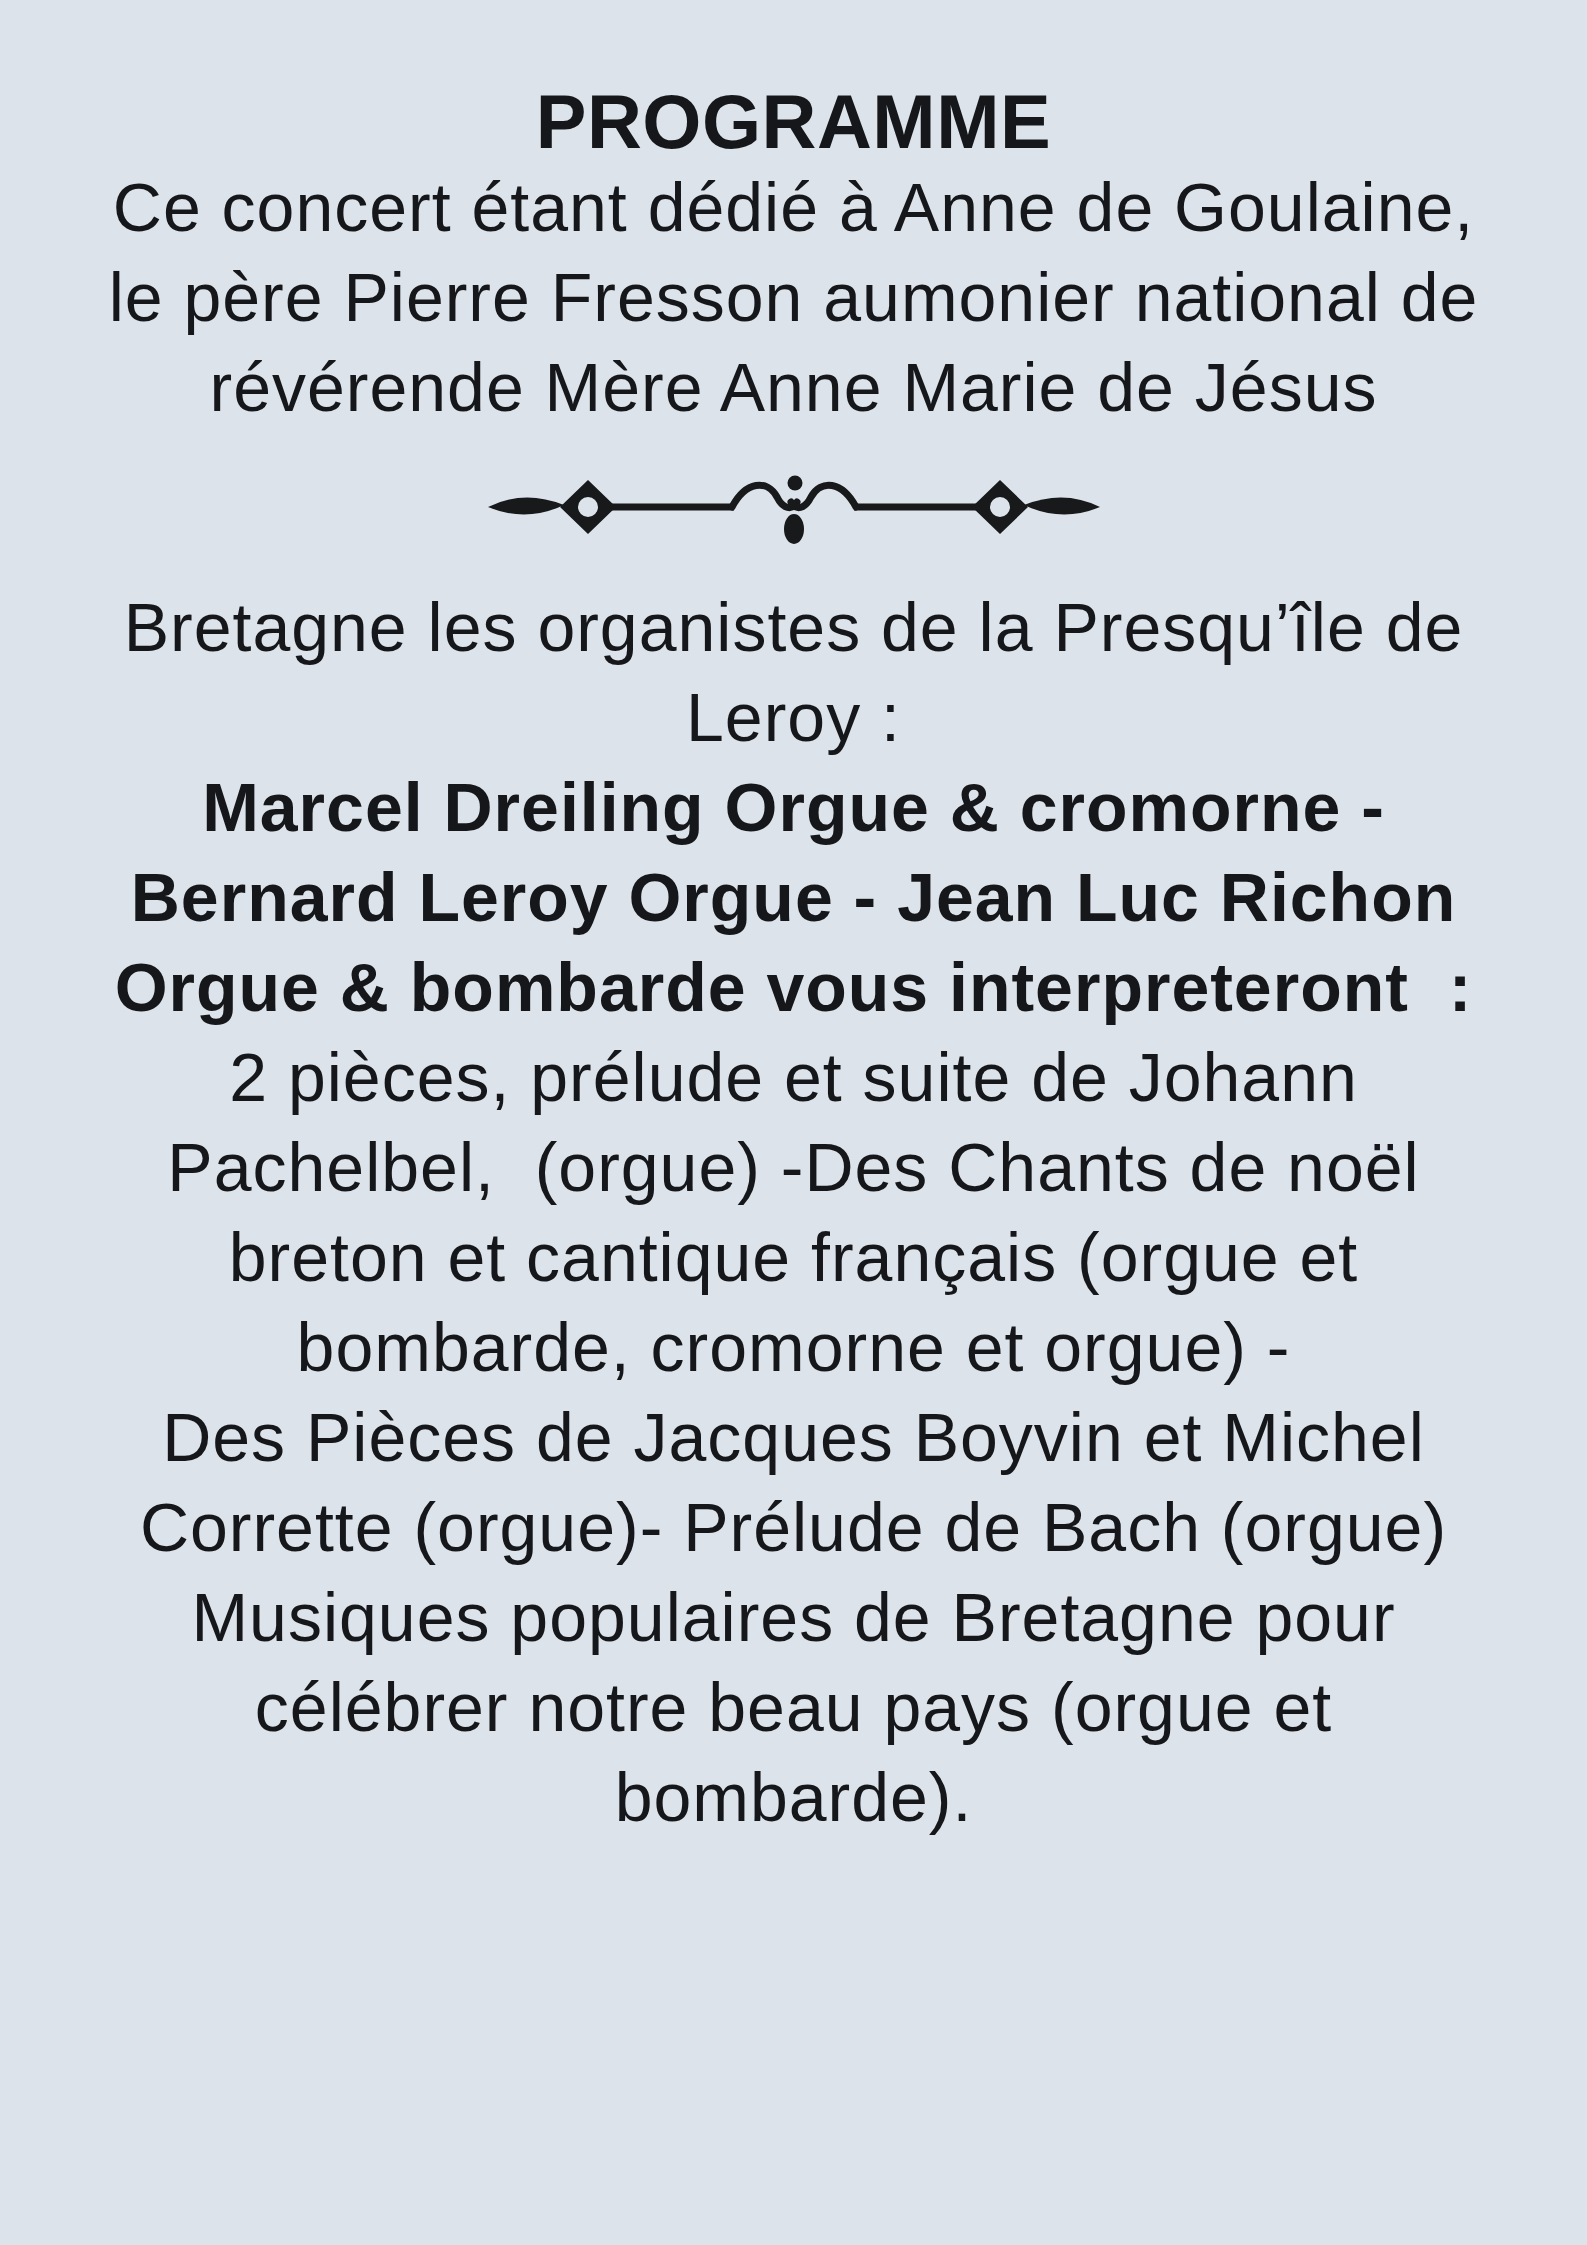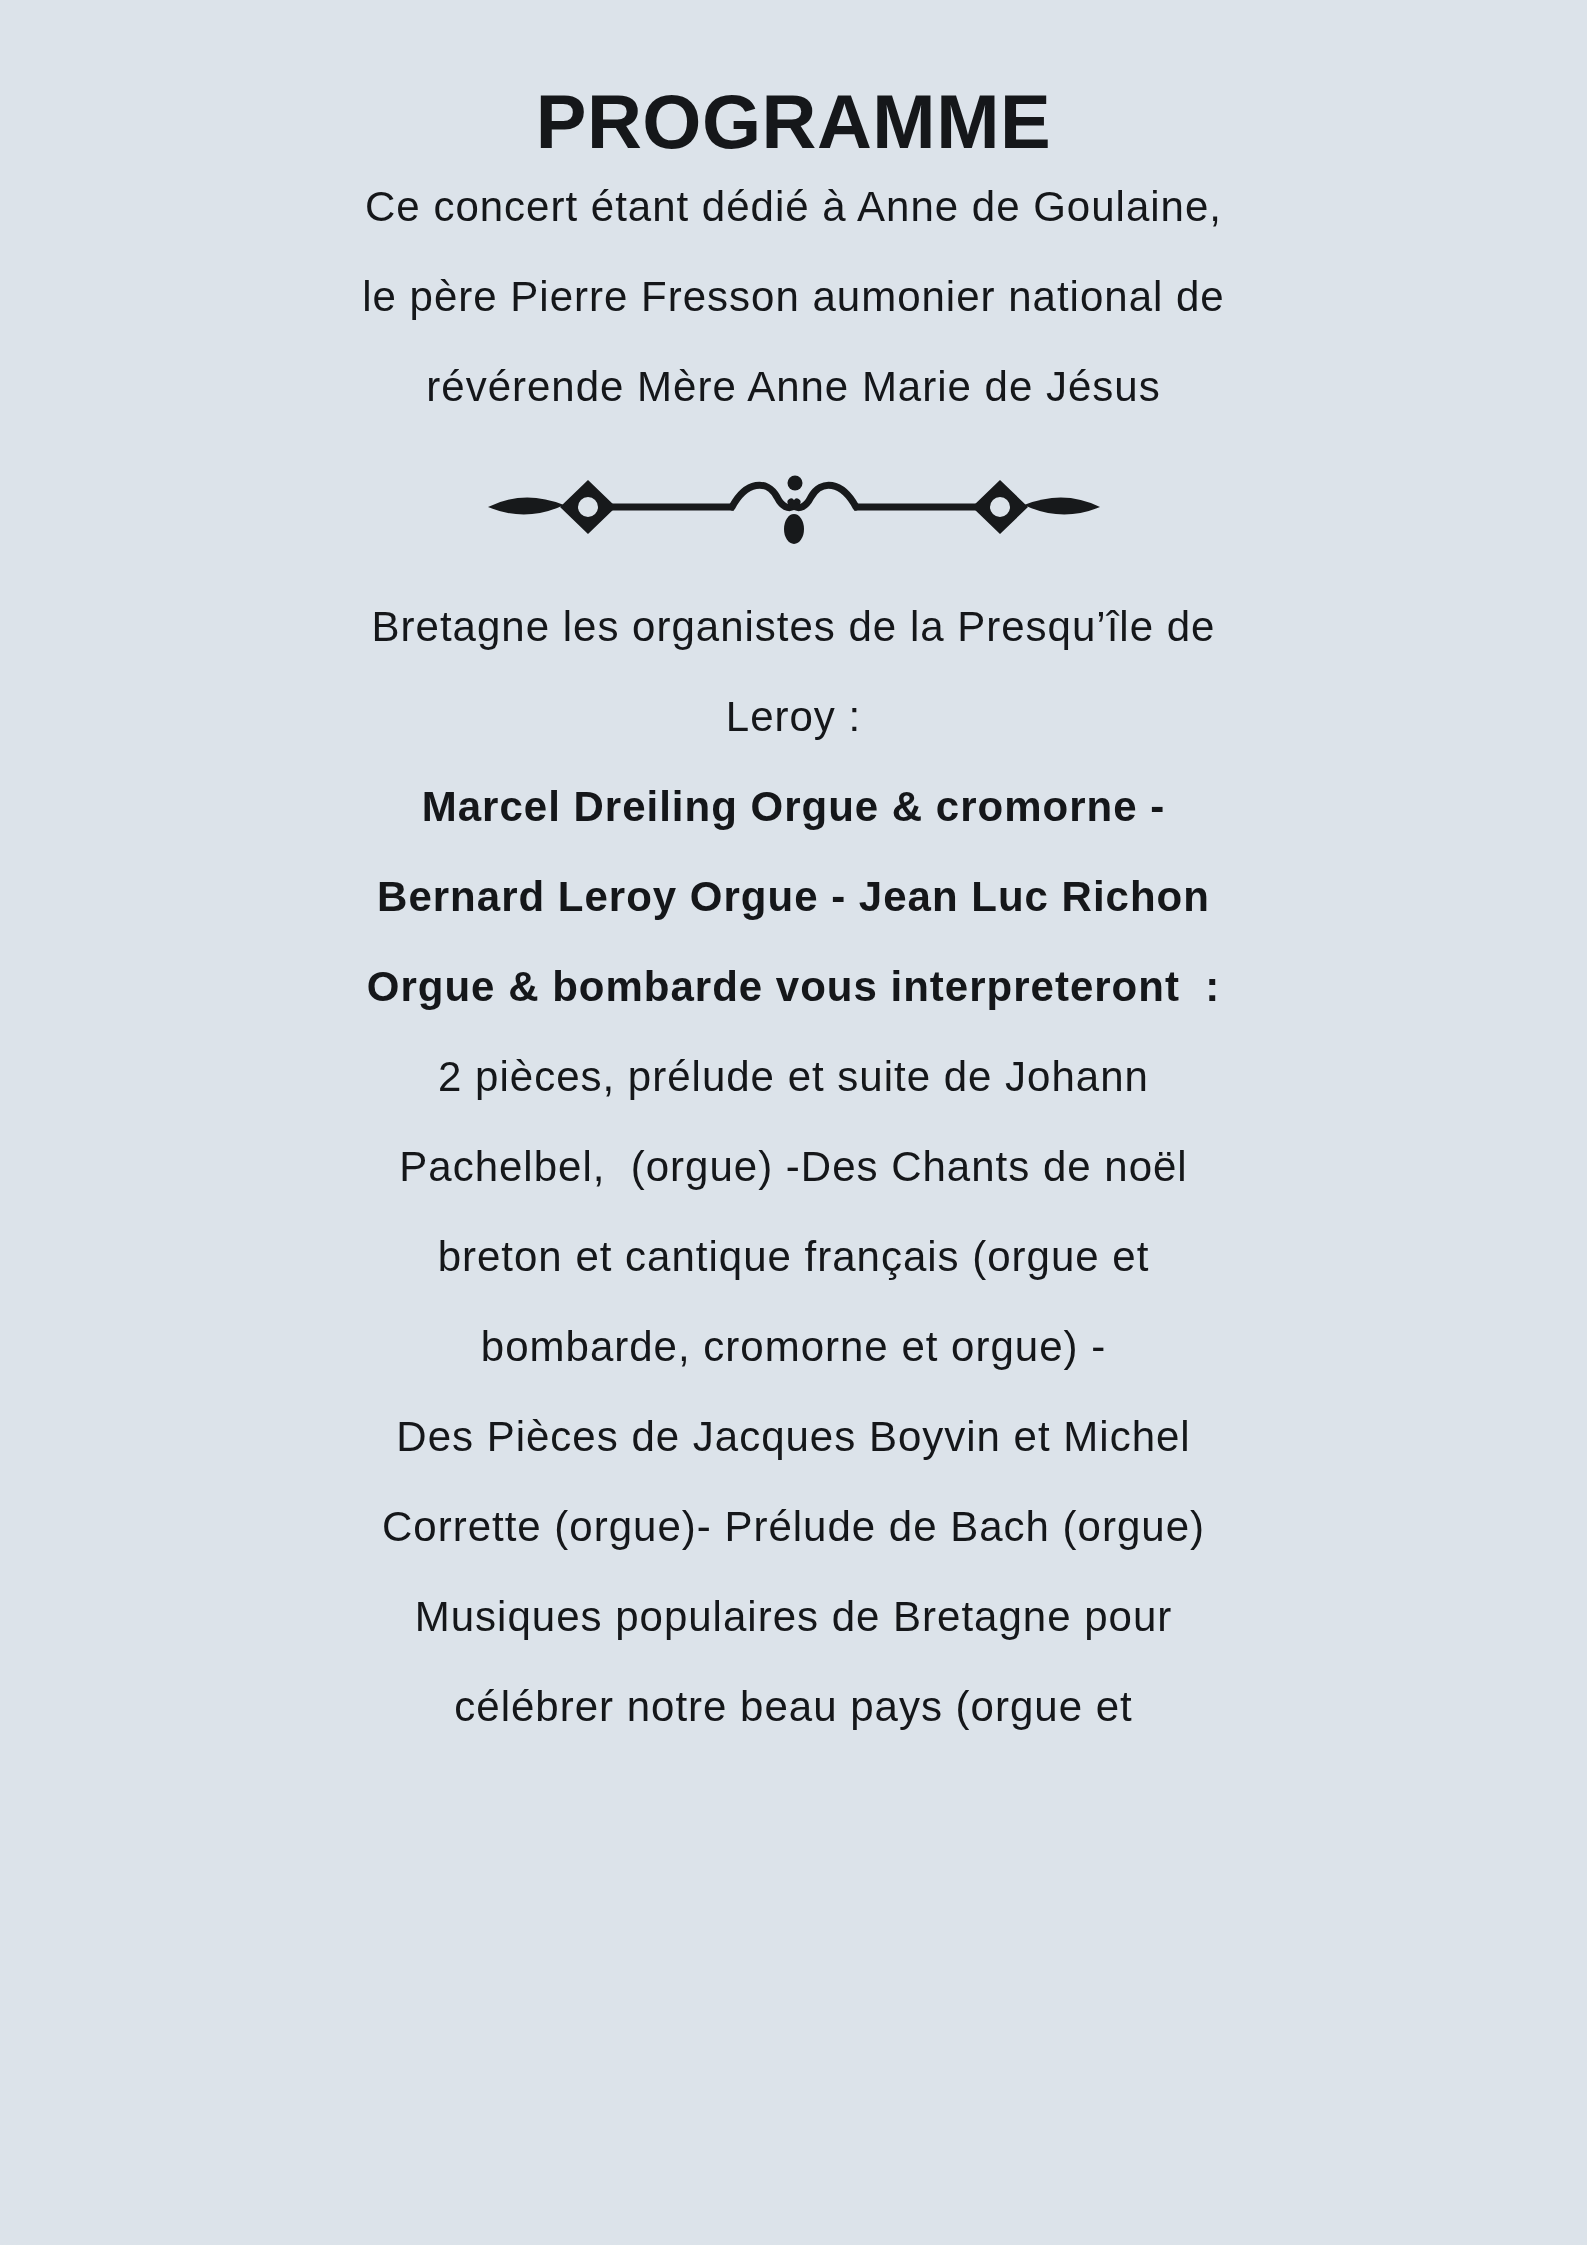--- a/index.html
+++ b/index.html
@@ -18,21 +18,21 @@
   }
   .title {
     font-size: 76px;
     font-weight: 700;
     line-height: 80px;
     letter-spacing: 0.5px;
     white-space: pre;
     text-align: center;
   }
   .line {
-    font-size: 42px;
+    font-size: 68px;
     font-weight: 400;
     line-height: 90px;
     letter-spacing: 1px;
     white-space: pre; 
   }
   .line.bold {
     font-weight: 700;
     text-align: center;
   }
   .divider-row {
@@ -87,14 +87,15 @@
   <div class="line bold">Bernard Leroy Orgue - Jean Luc Richon</div>
   <div class="line bold">Orgue &amp; bombarde vous interpreteront  :</div>
   <div class="line">2 pièces, prélude et suite de Johann</div>
   <div class="line">Pachelbel,  (orgue) -Des Chants de noël</div>
   <div class="line">breton et cantique français (orgue et</div>
   <div class="line">bombarde, cromorne et orgue) -</div>
   <div class="line">Des Pièces de Jacques Boyvin et Michel</div>
   <div class="line">Corrette (orgue)- Prélude de Bach (orgue)</div>
   <div class="line">Musiques populaires de Bretagne pour</div>
   <div class="line">célébrer notre beau pays (orgue et</div>
+  <div class="line">bombarde).</div>
 
 </div>
 
 </body></html>

